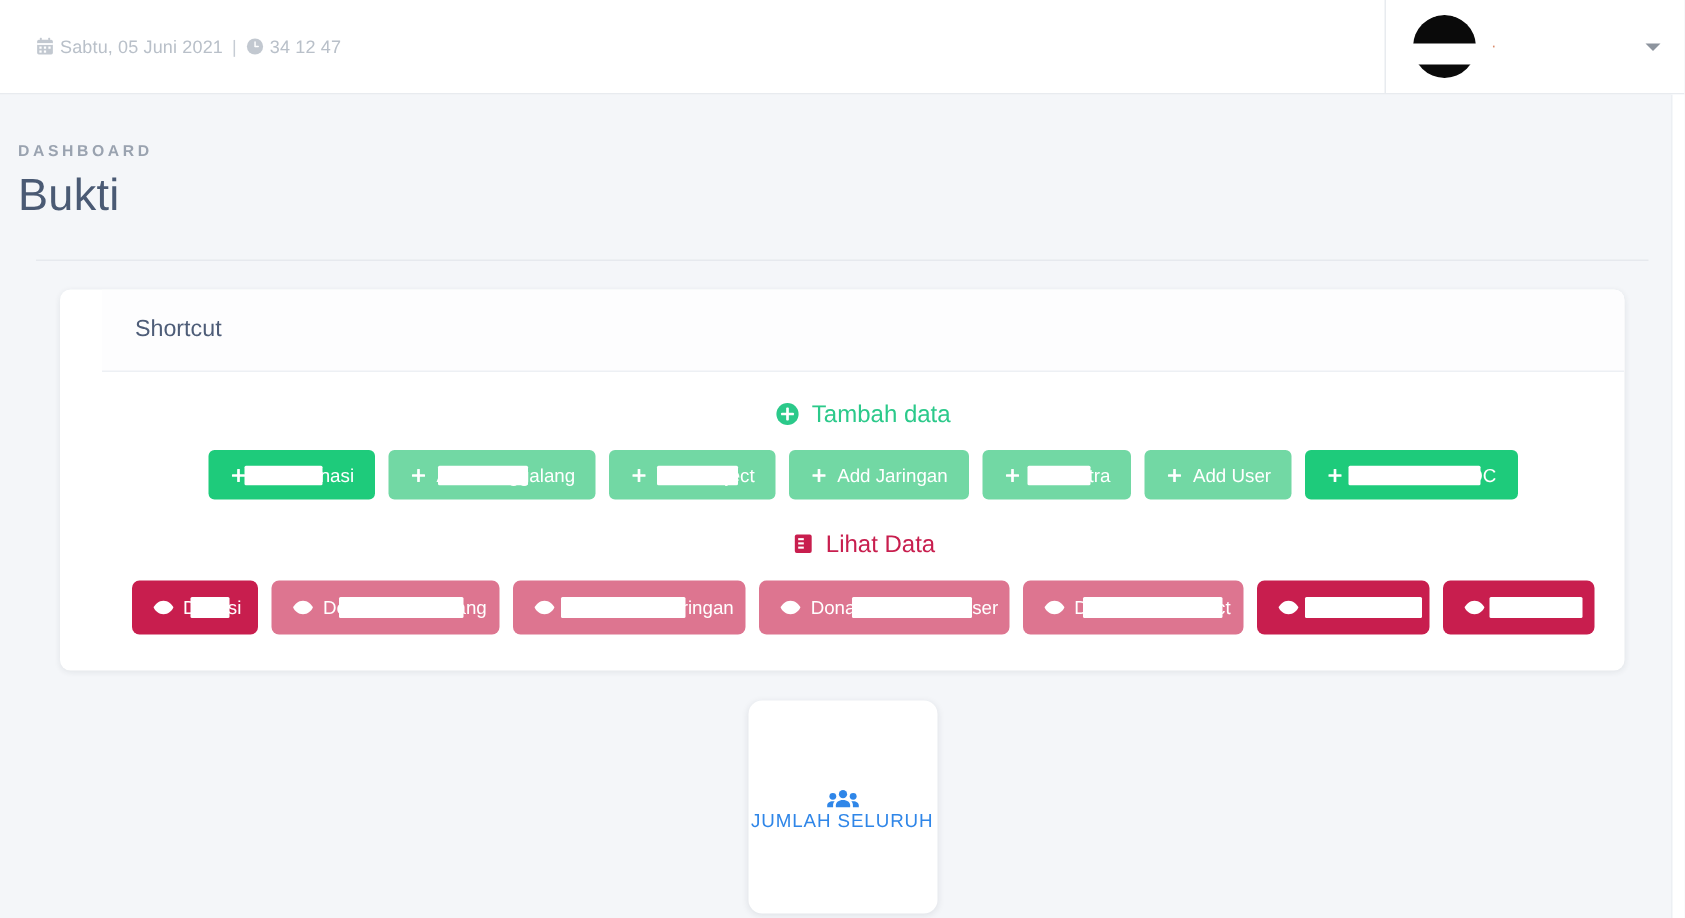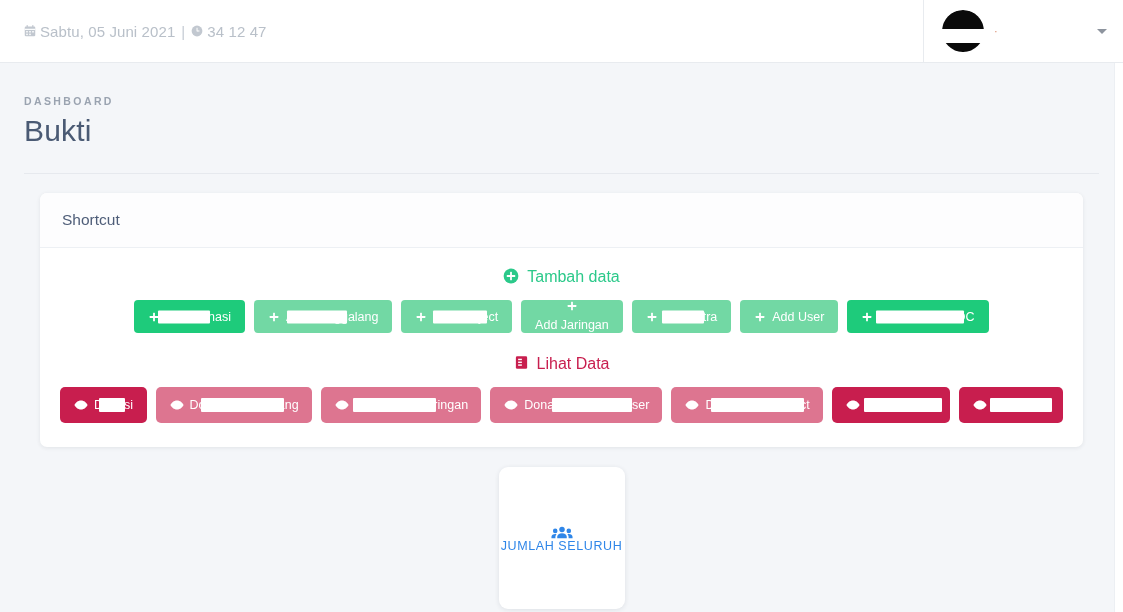--- a/index.html
+++ b/index.html
@@ -21,21 +21,21 @@
     position: relative;
   }
   .topbar-left {
     flex: 1;
     display: flex;
     align-items: center;
     padding-left: 24px;
     height: 100%;
   }
   .datetime {
-    font-size: 15px;
+    font-size: 12px;
     color: #b9c0c9;
     letter-spacing: .1px;
     display: flex;
     align-items: center;
     gap: 4px;
     white-space: nowrap;
   }
   .cal-icon, .clock-icon { display: inline-flex; align-items: center; color: #c2c8d0; }
   .sep { color: #c6ccd4; margin: 0 2px; }
 
@@ -78,21 +78,21 @@
     position: absolute;
     right: 16px;
     width: 0; height: 0;
     border-left: 5px solid transparent;
     border-right: 5px solid transparent;
     border-top: 5px solid #8d949e;
   }
 
   
   .page-head {
-    padding: 32px 24px 0 24px;
+    padding: 32px 24px 0 12px;
   }
   .breadcrumb {
     font-size: 10.5px;
     letter-spacing: 2.4px;
     color: #9aa3b0;
     font-weight: 600;
   }
   .page-title {
     font-size: 30px;
     color: #4a5a74;
@@ -105,20 +105,21 @@
     border-top: 1px solid #e6e9ee;
   }
 
   
   .card {
     margin: 19px 40px 0 40px;
     background: #ffffff;
     border-radius: 7px;
     box-shadow: 0 1px 4px rgba(30,40,60,.09);
     overflow: hidden;
+    padding-left: 28px;
   }
   .card-head {
     padding: 18px 22px;
     border-bottom: 1px solid #edf0f4;
     background: #fdfdfe;
   }
   .card-title {
     font-size: 15.5px;
     color: #4e5d78;
     font-weight: 400;
@@ -303,21 +304,21 @@
         <button class="btn" style="background: rgb(114, 216, 164);">
           <span class="ico">
             <svg width="12" height="12" viewBox="0 0 16 16" fill="currentColor">
               <rect x="6.8" y="2.2" width="2.4" height="11.6" rx=".5"></rect>
               <rect x="2.2" y="6.8" width="11.6" height="2.4" rx=".5"></rect>
             </svg>
           </span>
           <span class="lbl">Add Project</span>
           <span class="redact" style="left: 32px; width: 54px;"></span>
         </button>
-        <button class="btn" style="background: rgb(114, 216, 164); flex-direction: column;">
+        <button class="btn" style="background: rgb(114, 216, 164);">
           <span class="ico">
             <svg width="12" height="12" viewBox="0 0 16 16" fill="currentColor">
               <rect x="6.8" y="2.2" width="2.4" height="11.6" rx=".5"></rect>
               <rect x="2.2" y="6.8" width="11.6" height="2.4" rx=".5"></rect>
             </svg>
           </span>
           <span class="lbl">Add Jaringan</span>
         </button>
         <button class="btn" style="background: rgb(114, 216, 164);">
           <span class="ico">

